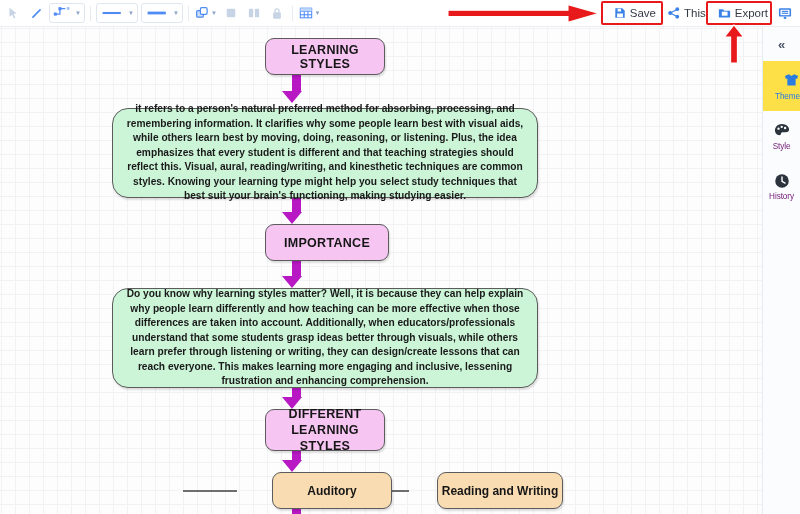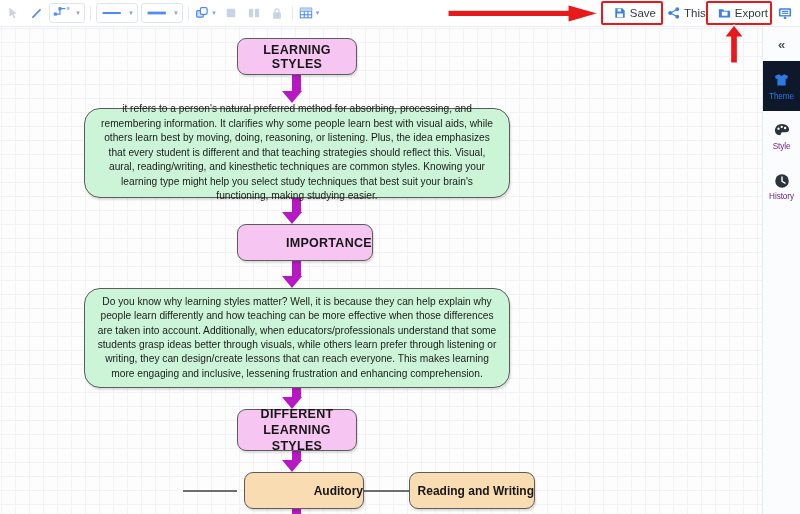--- a/index.html
+++ b/index.html
@@ -70,31 +70,32 @@
       linear-gradient(to bottom, #f2f2f5 1px, transparent 1px),
       linear-gradient(to right, #eaeaf0 1px, transparent 1px),
       linear-gradient(to bottom, #eaeaf0 1px, transparent 1px);
     background-size: 14px 14px, 14px 14px, 70px 70px, 70px 70px;
     background-position: 1px 1px, 1px 1px, 1px 1px, 1px 1px;
     overflow: hidden;
   }
 
   .node {
     position: absolute;
-    display: flex; align-items: center; justify-content: flex-end;
+    display: flex; align-items: center; justify-content: center;
     text-align: center;
     font-weight: bold;
     color: #161616;
     border: 1px solid #5c5c5c;
     box-shadow: 1px 2px 2px rgba(0,0,0,0.13);
     cursor: pointer;
+    margin-left: 28px;
   }
   .node.pink { background: #f6c5f2; border-radius: 9px; font-size: 12.5px; letter-spacing: .3px; }
   .node.green {
-    background: #ccf5d8; border-radius: 16px; font-weight: normal;
+    background: #ccf5d8; border-radius: 16px; font-weight: bold;
     font-size: 10.2px; color: #1a1a1a; line-height: 1.42;
     padding: 7px 12px; text-align: center;
   }
   .node.peach { background: #fadcb3; border-radius: 9px; font-size: 12px; }
 
   
   .conn-v {
     position: absolute; width: 9px; background: #b818c4;
   }
   .arrowhead {
@@ -117,21 +118,21 @@
     height: 34px; display: flex; align-items: center; justify-content: center;
     color: #4a5566; font-size: 13px; cursor: pointer; font-weight: bold;
   }
   .rb-item {
     height: 50px; display: flex; flex-direction: column;
     align-items: center; justify-content: center; gap: 2px;
     cursor: pointer; color: #701a75;
   }
   .rb-item .rb-ico { display: flex; align-items: center; justify-content: center; height: 18px; }
   .rb-item .rb-lbl { font-size: 8.2px; letter-spacing: -.1px; }
-  .rb-item.active { background: #0f172a; color: #2a7ce0; }
+  .rb-item.active { background: #fde047; color: #2a7ce0; align-items: flex-end; }
   .rb-item.active .rb-ico { color: #2a7ce0; }
   .rb-item:not(.active) .rb-ico { color: #2b333d; }
 </style>
 </head>
 <body>
 
 <div id="toolbar">
 
   <div class="tb-left">
 
@@ -312,21 +313,21 @@
   <div class="stub" style="left:292px; top:482px; height:8px;"></div>
 
   <div class="node pink" style="left:237px; top:11px;  width:120px; height:37px;">
     <span>LEARNING STYLES</span>
   </div>
 
   <div class="node green" style="left:84px;  top:81px;  width:426px; height:90px;">
     <span>it refers to a person's natural preferred method for absorbing, processing, and remembering information. It clarifies why some people learn best with visual aids, while others learn best by moving, doing, reasoning, or listening. Plus, the idea emphasizes that every student is different and that teaching strategies should reflect this. Visual, aural, reading/writing, and kinesthetic techniques are common styles. Knowing your learning type might help you select study techniques that best suit your brain's functioning, making studying easier.</span>
   </div>
 
-  <div class="node pink" style="left:237px; top:197px; width:136px; height:37px;">
+  <div class="node pink" style="left:237px; top:197px; width:124px; height:37px;">
     <span>IMPORTANCE</span>
   </div>
 
   <div class="node green" style="left:84px;  top:261px; width:426px; height:100px;">
     <span>Do you know why learning styles matter? Well, it is because they can help explain why people learn differently and how teaching can be more effective when those differences are taken into account. Additionally, when educators/professionals understand that some students grasp ideas better through visuals, while others learn prefer through listening or writing, they can design/create lessons that can reach everyone. This makes learning more engaging and inclusive, lessening frustration and enhancing comprehension.</span>
   </div>
 
   <div class="node pink" style="left:237px; top:382px; width:120px; height:42px; line-height:1.28;">
     <span style="white-space:pre-line;">DIFFERENT
 LEARNING STYLES</span>

